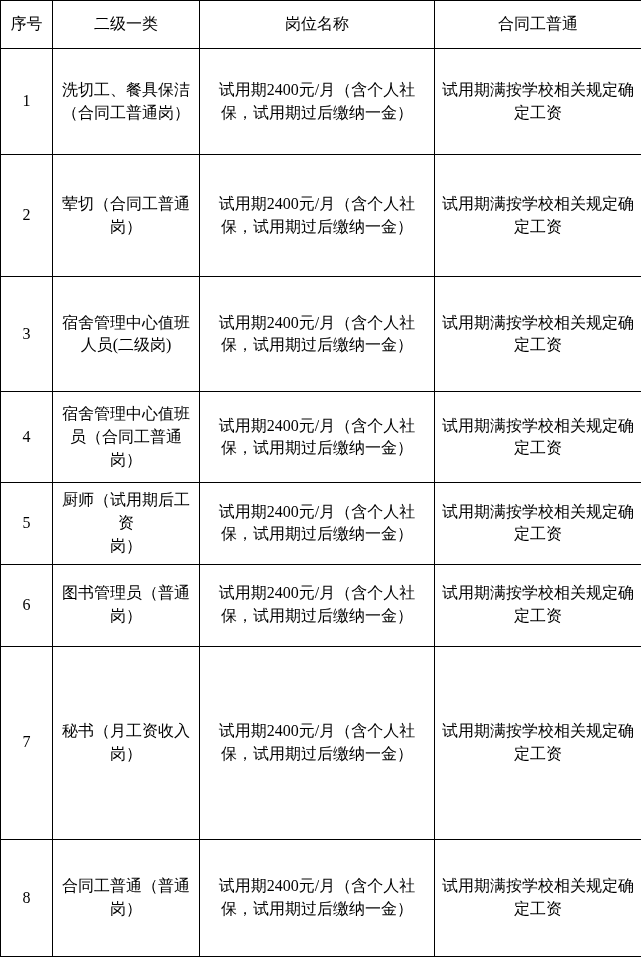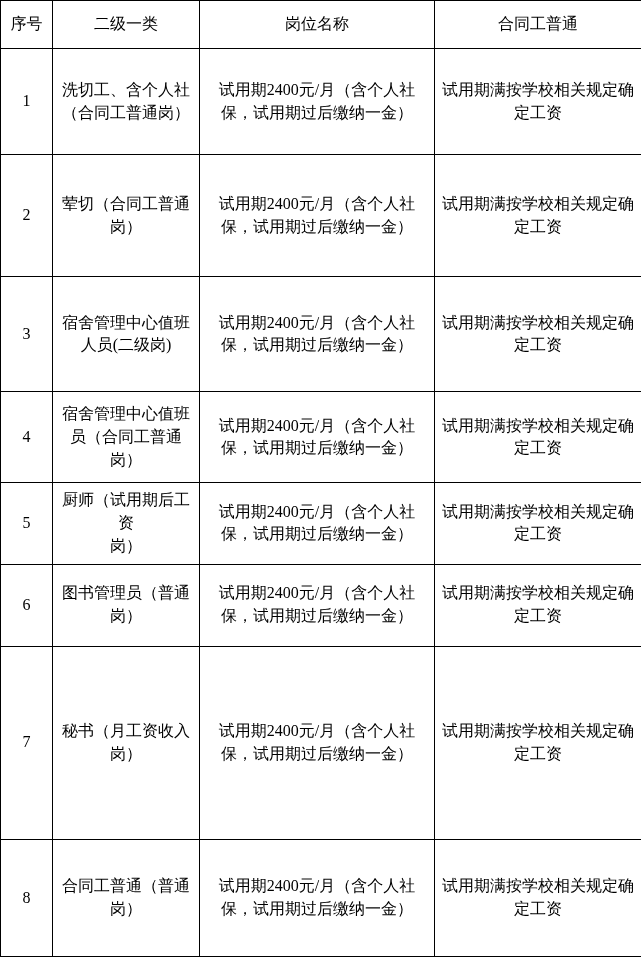--- a/index.html
+++ b/index.html
@@ -52,21 +52,21 @@
     <tr style="height:48px">
       <th>序号</th>
       <th>二级一类</th>
       <th>岗位名称</th>
       <th>合同工普通</th>
     </tr>
   </thead>
   <tbody>
     <tr style="height:106px">
       <td>1</td>
-      <td>洗切工、含个人社
+      <td>洗切工、餐具保洁
 （合同工普通岗）</td>
       <td>试用期2400元/月（含个人社
 保，试用期过后缴纳一金）</td>
       <td>试用期满按学校相关规定确
 定工资</td>
     </tr>
     <tr style="height:122px">
       <td>2</td>
       <td>荤切（合同工普通
 岗）</td>

